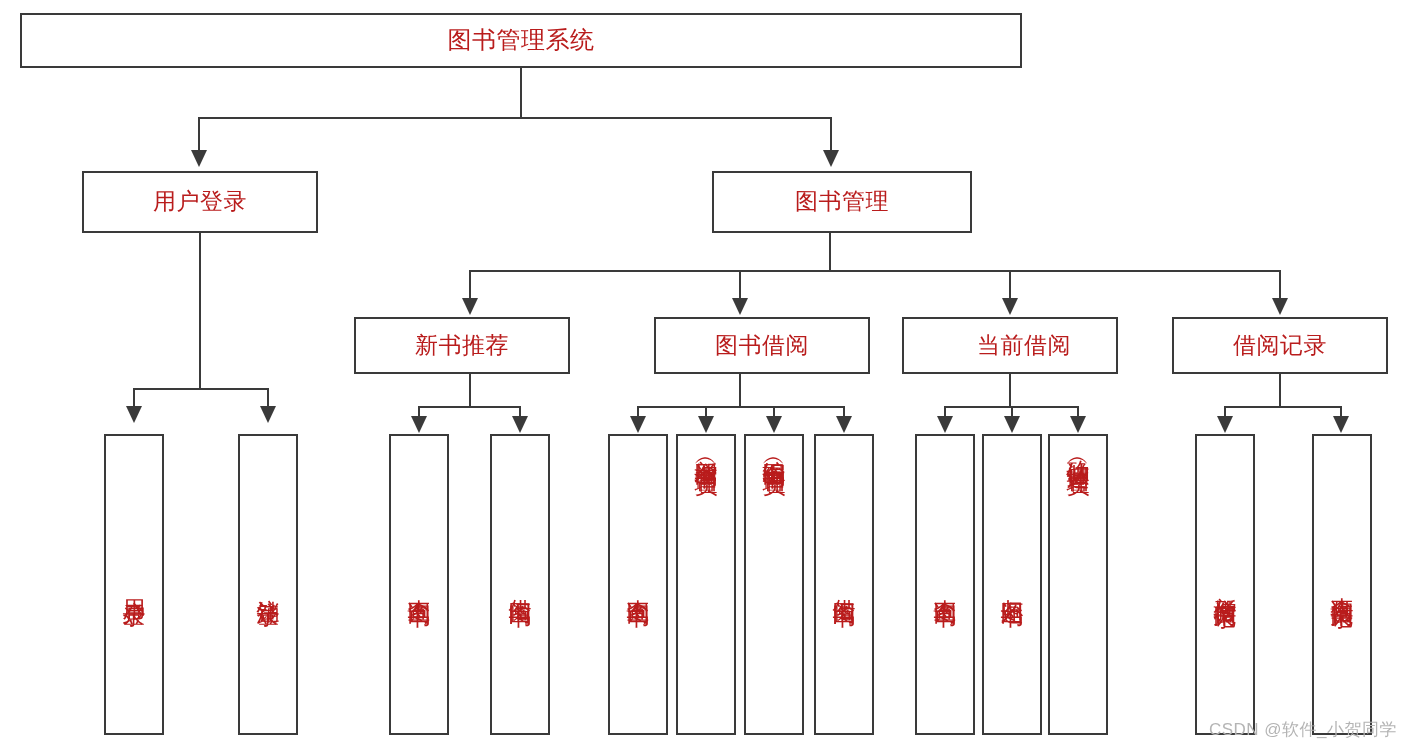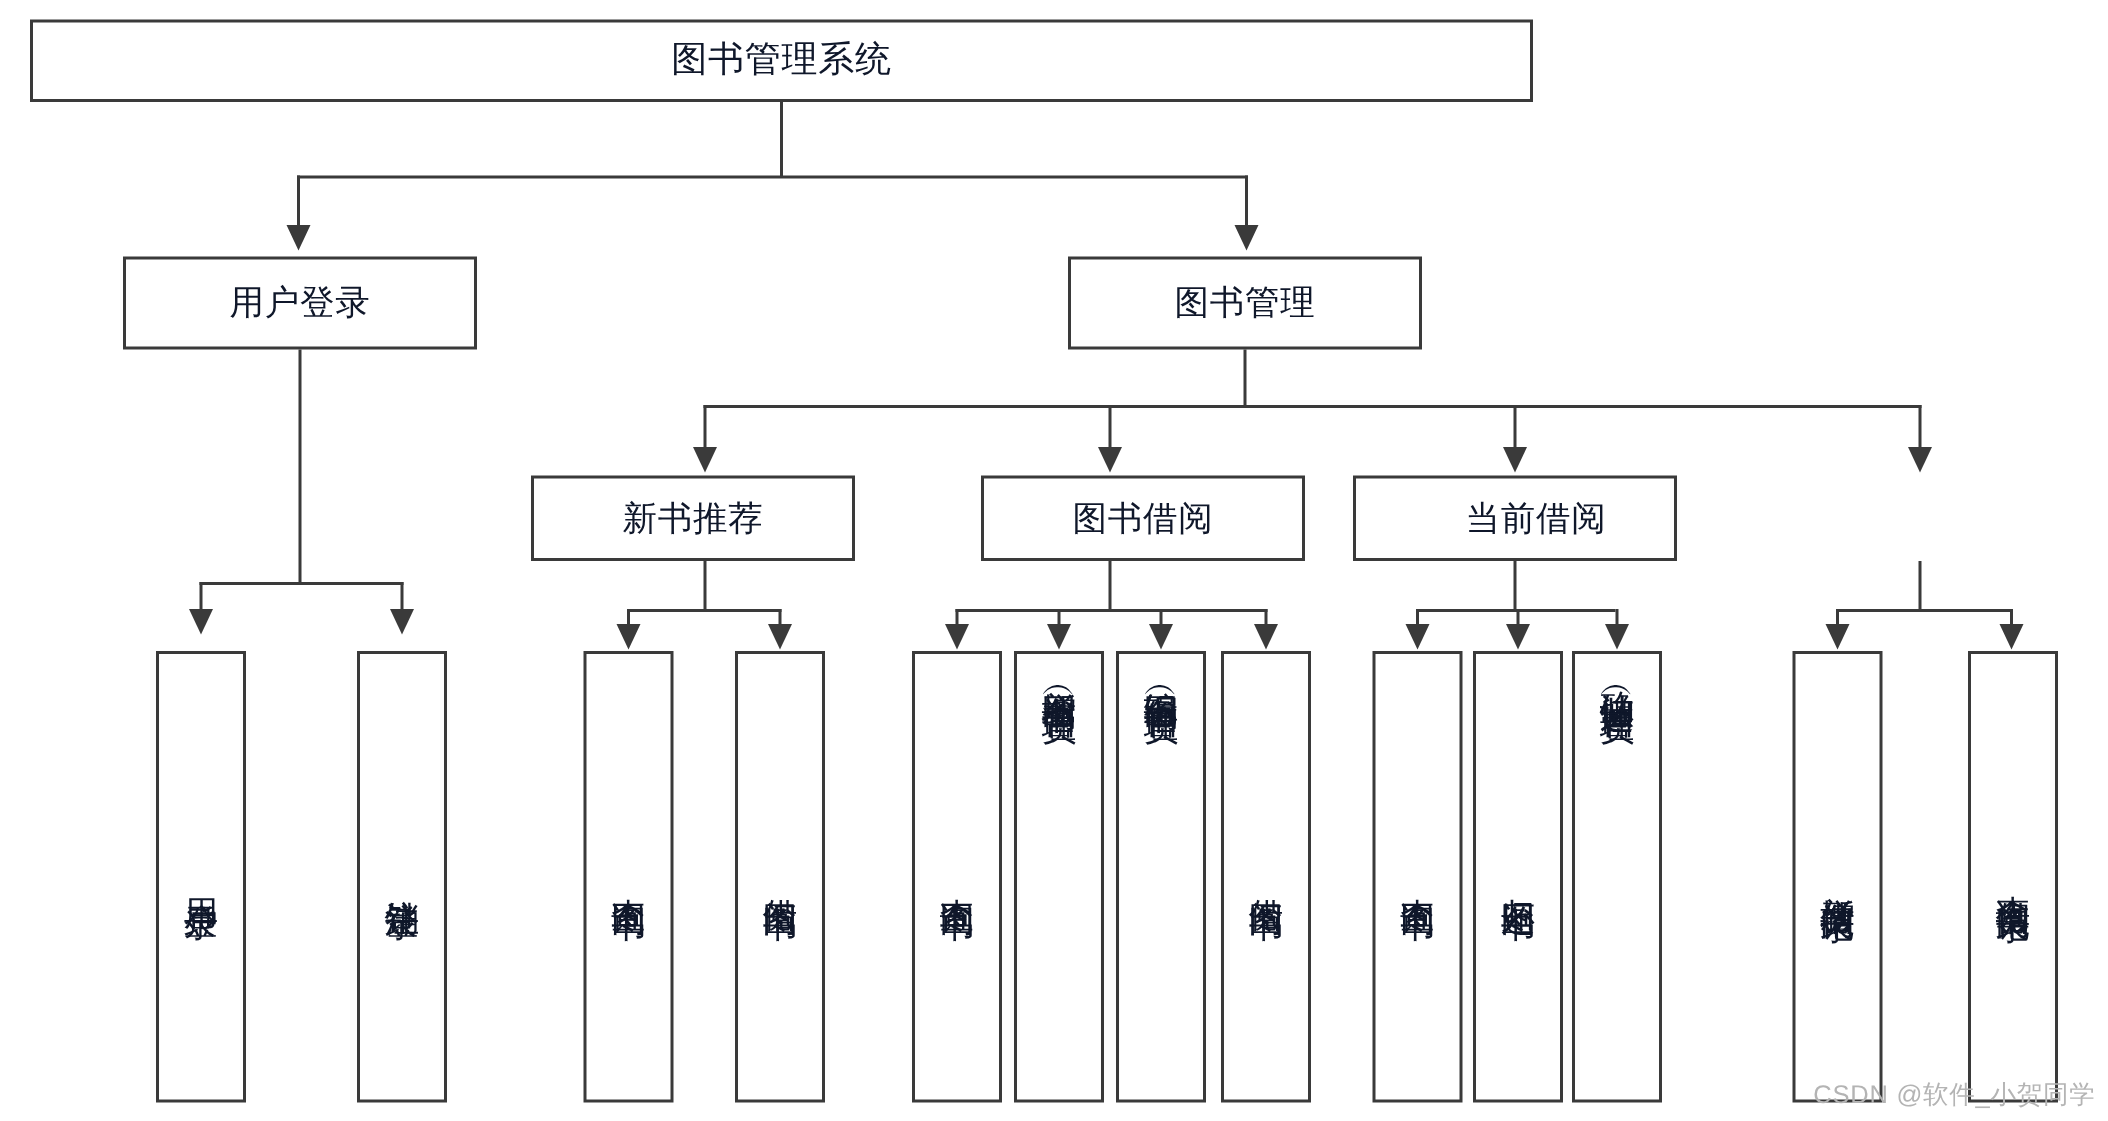--- a/index.html
+++ b/index.html
@@ -18,21 +18,21 @@
     overflow: hidden;
   }
   .node {
     position: absolute;
     box-sizing: border-box;
     background: #ffffff;
     border: 2px solid #3a3a3a;
     display: flex;
     align-items: center;
     justify-content: center;
-    color: #0f172a;
+    color: #b91c1c;
   }
   .node .lbl {
     display: block;
     text-align: center;
     line-height: 1.18;
     letter-spacing: 0.5px;
   }
   
   .node.h .lbl {
     font-size: 23px;
@@ -99,21 +99,21 @@
 
   <div class="conn vline" style="left:198px; top:117px; width:2px; height:35px;"></div>
   <div class="arrow" style="left:191px; top:150px;"></div>
 
   <div class="conn vline" style="left:830px; top:117px; width:2px; height:35px;"></div>
   <div class="arrow" style="left:823px; top:150px;"></div>
 
   <div class="node h" style="left:82px; top:171px; width:236px; height:62px;">
     <span class="lbl">用户登录</span>
   </div>
-  <div class="node h" style="left:712px; top:171px; width:236px; height:62px;">
+  <div class="node h" style="left:712px; top:171px; width:260px; height:62px;">
     <span class="lbl">图书管理</span>
   </div>
 
   <div class="conn vline" style="left:199px; top:233px; width:2px; height:156px;"></div>
   <div class="conn hline" style="left:133px; top:388px; width:136px; height:2px;"></div>
   <div class="conn vline" style="left:133px; top:388px; width:2px; height:20px;"></div>
   <div class="arrow" style="left:126px; top:406px;"></div>
   <div class="conn vline" style="left:267px; top:388px; width:2px; height:20px;"></div>
   <div class="arrow" style="left:260px; top:406px;"></div>
 
@@ -130,20 +130,23 @@
 
   <div class="node h" style="left:354px; top:317px; width:216px; height:57px;">
     <span class="lbl">新书推荐</span>
   </div>
   <div class="node h" style="left:632px; top:317px; width:216px; height:57px;margin-left:22px;">
     <span class="lbl">图书借阅</span>
   </div>
   <div class="node h" style="left:902px; top:317px; width:216px; height:57px;padding-left:28px;">
     <span class="lbl">当前借阅</span>
   </div>
+  <div class="node h" style="left:1172px; top:317px; width:216px; height:57px;">
+    <span class="lbl">借阅记录</span>
+  </div>
 
   <div class="conn vline" style="left:469px; top:374px; width:2px; height:33px;"></div>
   <div class="conn hline" style="left:418px; top:406px; width:103px; height:2px;"></div>
   <div class="conn vline" style="left:418px; top:406px; width:2px; height:12px;"></div>
   <div class="arrow" style="left:411px; top:416px;"></div>
   <div class="conn vline" style="left:519px; top:406px; width:2px; height:12px;"></div>
   <div class="arrow" style="left:512px; top:416px;"></div>
 
   <div class="conn vline" style="left:739px; top:374px; width:2px; height:33px;"></div>
   <div class="conn hline" style="left:637px; top:406px; width:208px; height:2px;"></div>

